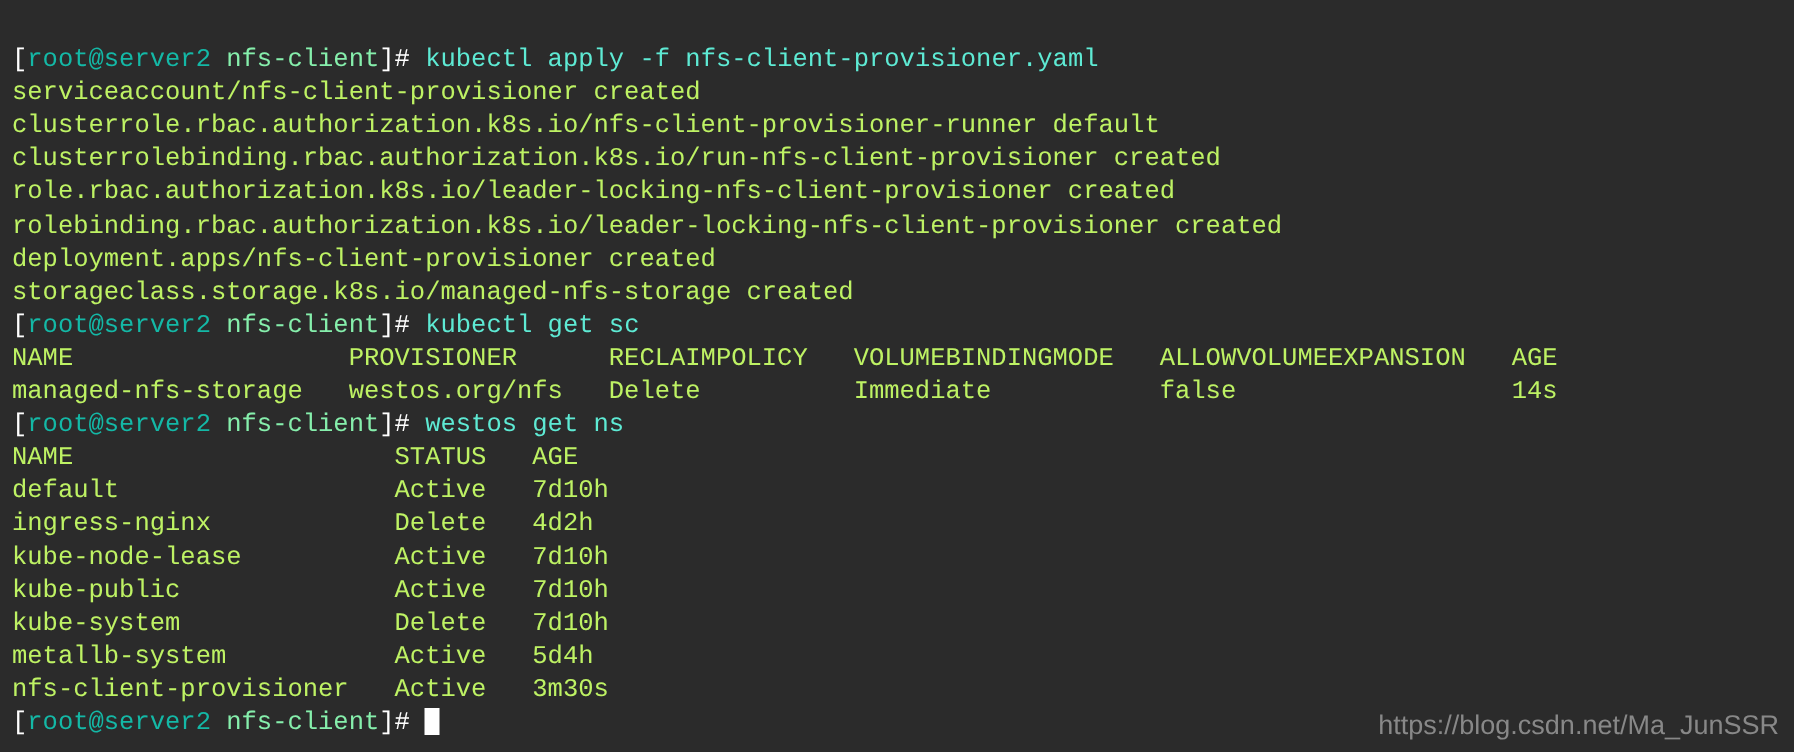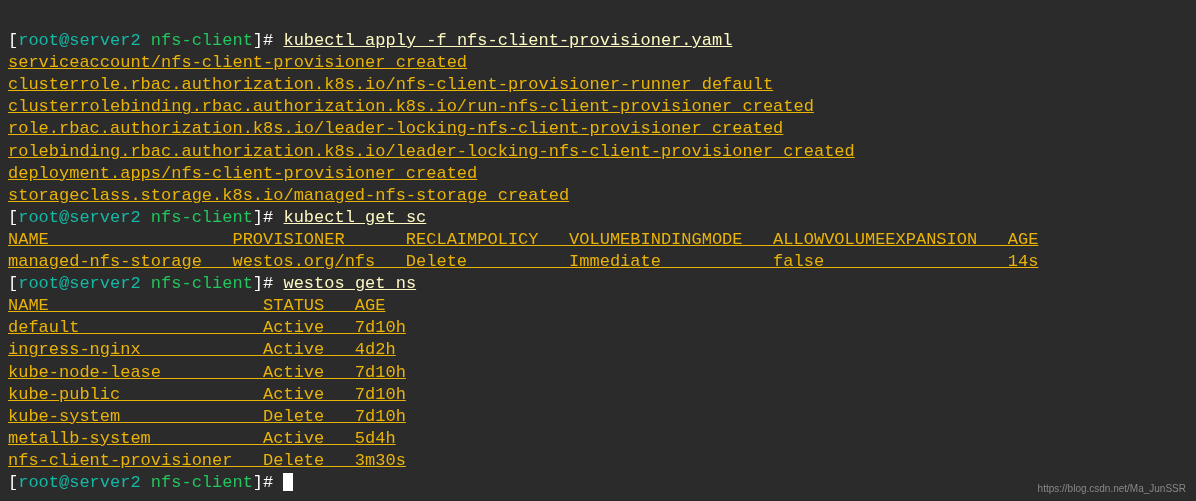--- a/index.html
+++ b/index.html
@@ -22,43 +22,41 @@
     .terminal {
       white-space: pre;
     }
     .prompt-bracket {
       color: #ffffff;
     }
     .prompt-red {
       color: #14b8a6;
     }
     .prompt-path {
-      color: #22c55e;
+      color: #86efac;
     }
     .cmd {
-      color: #fef9c3;
-      text-decoration: underline;
+      color: #5eead4;
     }
     .output {
-      color: #eab308;
-      text-decoration: underline;
+      color: #bef264;
     }
     .cursor {
       display: inline-block;
       width: 10px;
       height: 18px;
       background-color: #ffffff;
       vertical-align: middle;
     }
     .watermark {
       position: absolute;
       bottom: 6px;
       right: 10px;
       color: #888888;
-      font-size: 10px;
+      font-size: 18px;
       font-family: Arial, sans-serif;
     }
   </style>
 </head>
 <body>
 
 <div class="terminal">
 <span><span class="prompt-bracket">[</span><span class="prompt-red">root@server2</span> <span class="prompt-path">nfs-client</span><span class="prompt-bracket">]# </span><span class="cmd">kubectl apply -f nfs-client-provisioner.yaml</span></span>
 <span class="output">serviceaccount/nfs-client-provisioner created</span>
 <span class="output">clusterrole.rbac.authorization.k8s.io/nfs-client-provisioner-runner default</span>
@@ -66,22 +64,22 @@
 <span class="output">role.rbac.authorization.k8s.io/leader-locking-nfs-client-provisioner created</span>
 <span class="output">rolebinding.rbac.authorization.k8s.io/leader-locking-nfs-client-provisioner created</span>
 <span class="output">deployment.apps/nfs-client-provisioner created</span>
 <span class="output">storageclass.storage.k8s.io/managed-nfs-storage created</span>
 <span><span class="prompt-bracket">[</span><span class="prompt-red">root@server2</span> <span class="prompt-path">nfs-client</span><span class="prompt-bracket">]# </span><span class="cmd">kubectl get sc</span></span>
 <span class="output">NAME                  PROVISIONER      RECLAIMPOLICY   VOLUMEBINDINGMODE   ALLOWVOLUMEEXPANSION   AGE</span>
 <span class="output">managed-nfs-storage   westos.org/nfs   Delete          Immediate           false                  14s</span>
 <span><span class="prompt-bracket">[</span><span class="prompt-red">root@server2</span> <span class="prompt-path">nfs-client</span><span class="prompt-bracket">]# </span><span class="cmd">westos get ns</span></span>
 <span class="output">NAME                     STATUS   AGE</span>
 <span class="output">default                  Active   7d10h</span>
-<span class="output">ingress-nginx            Active   4d2h</span>
+<span class="output">ingress-nginx            Delete   4d2h</span>
 <span class="output">kube-node-lease          Active   7d10h</span>
 <span class="output">kube-public              Active   7d10h</span>
 <span class="output">kube-system              Delete   7d10h</span>
 <span class="output">metallb-system           Active   5d4h</span>
-<span class="output">nfs-client-provisioner   Delete   3m30s</span>
+<span class="output">nfs-client-provisioner   Active   3m30s</span>
 <span><span class="prompt-bracket">[</span><span class="prompt-red">root@server2</span> <span class="prompt-path">nfs-client</span><span class="prompt-bracket">]# </span><span class="cursor"></span></span>
 </div>
 
 <div class="watermark">https://blog.csdn.net/Ma_JunSSR</div>
 
 </body></html>

